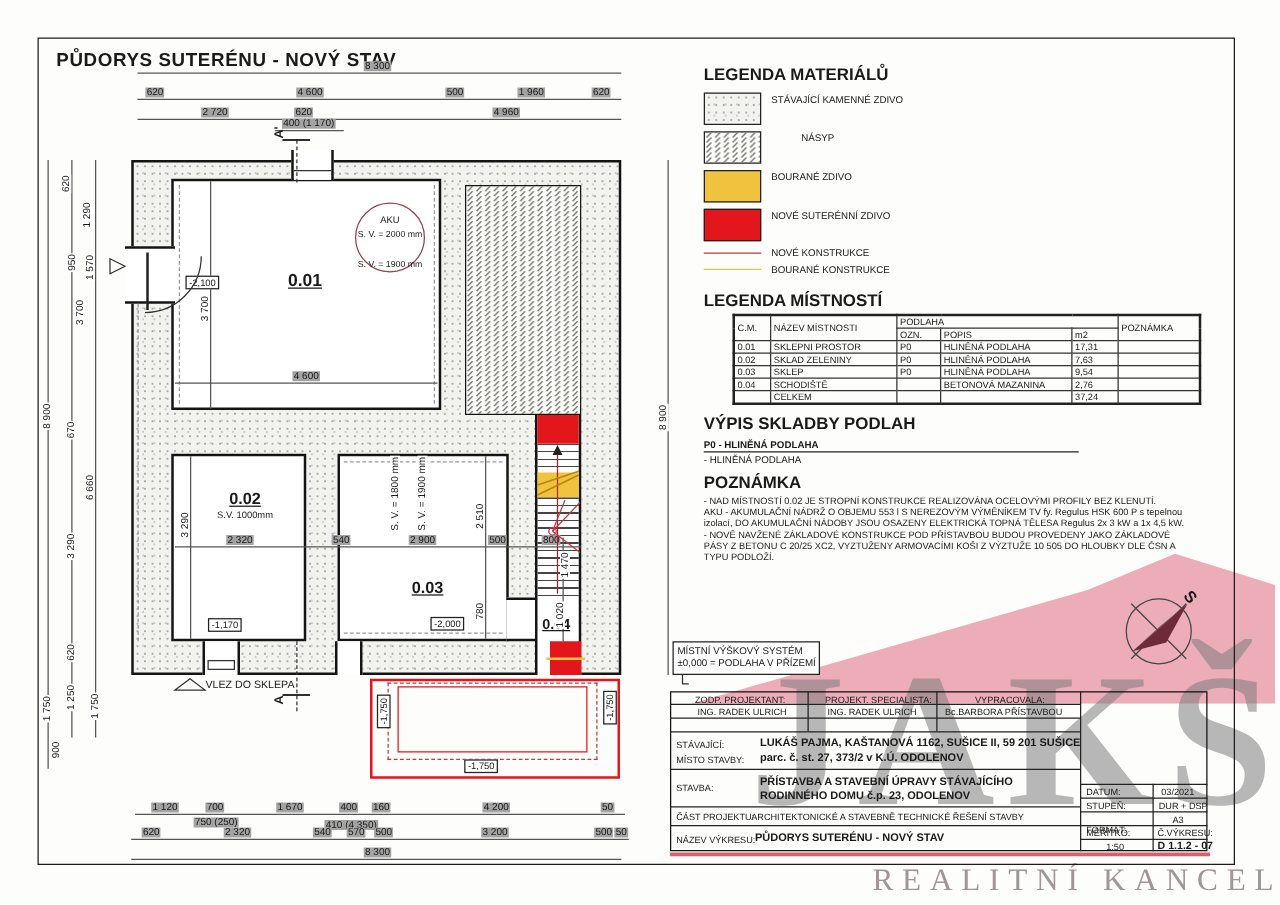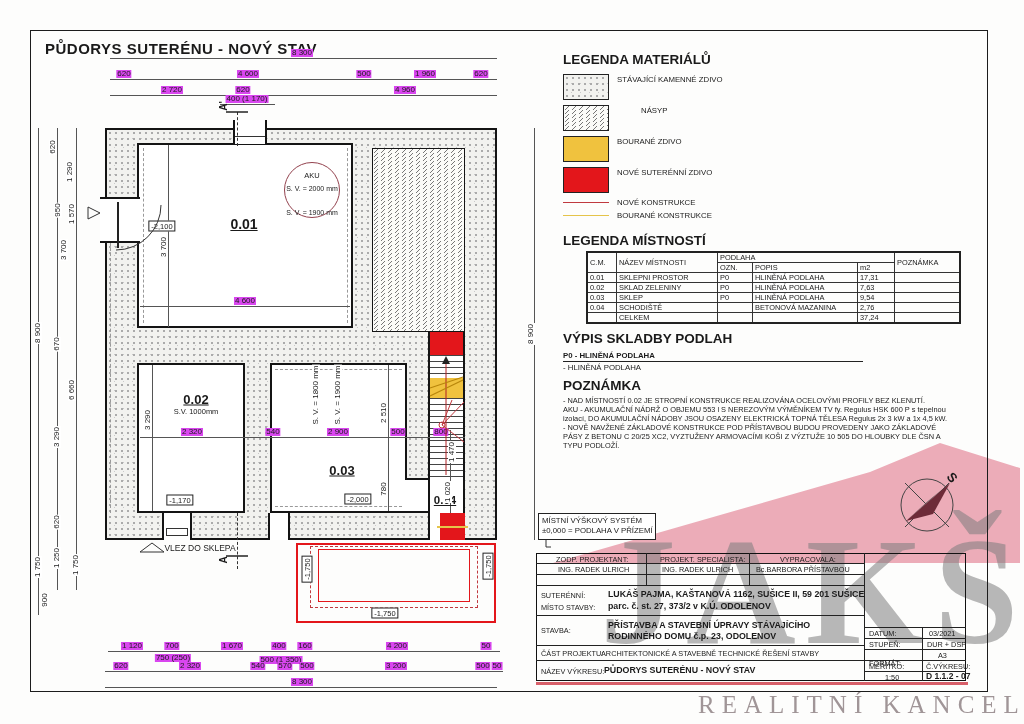--- a/index.html
+++ b/index.html
@@ -13,21 +13,21 @@
   .nasyp{background-color:#fbfbf8;
     background-image:linear-gradient(135deg,transparent 38%,#777 38%,#777 54%,transparent 54%);
     background-size:7px 4px;}
   .treads{background-image:repeating-linear-gradient(180deg,#444 0 1px,transparent 1px 6px);}
   
   .lh{position:absolute;height:0;border-top:1px solid #555;}
   .lv{position:absolute;width:0;border-left:1px solid #555;}
   .dashv{position:absolute;width:0;border-left:1px dashed #999;}
   .dashh{position:absolute;height:0;border-top:1px dashed #999;}
   
-  .dh{position:absolute;font-size:8px;background:#d946ef;padding:0 1px;white-space:nowrap;
+  .dh{position:absolute;font-size:8px;background:#a3a3a3;padding:0 1px;white-space:nowrap;
       transform:translate(-50%,-100%);line-height:1;}
   .dv{position:absolute;font-size:8px;background:#fff;padding:0 1px;white-space:nowrap;
       transform:translate(-50%,-50%) rotate(-90deg);line-height:1;}
   .ebox{position:absolute;font-size:7.5px;border:1px solid #222;background:#fff;padding:0 2px;
       white-space:nowrap;transform:translate(-50%,-50%);line-height:1.2;}
   .eboxv{position:absolute;font-size:7.5px;border:1px solid #222;background:#fff;padding:0 2px;
       white-space:nowrap;transform:translate(-50%,-50%) rotate(-90deg);line-height:1.2;}
   .roomno{position:absolute;font-weight:bold;text-decoration:underline;transform:translate(-50%,-50%);
       background:transparent;white-space:nowrap;}
   .small{font-size:7.5px;white-space:nowrap;position:absolute;transform:translate(-50%,-50%);line-height:1;}
@@ -180,21 +180,21 @@
   <div class="lh" style="left:105px;top:671px;width:398px;z-index:4;"></div>
   <div class="lh" style="left:105px;top:687px;width:392px;z-index:4;"></div>
   <div class="dh" style="left:132px;top:650px;z-index:5;">1 120</div>
   <div class="dh" style="left:172px;top:650px;z-index:5;">700</div>
   <div class="dh" style="left:232px;top:650px;z-index:5;">1 670</div>
   <div class="dh" style="left:279px;top:650px;z-index:5;">400</div>
   <div class="dh" style="left:305px;top:650px;z-index:5;">160</div>
   <div class="dh" style="left:397px;top:650px;z-index:5;">4 200</div>
   <div class="dh" style="left:486px;top:650px;z-index:5;">50</div>
   <div class="dh" style="left:173px;top:662px;z-index:5;">750 (250)</div>
-  <div class="dh" style="left:281px;top:664px;z-index:5;">500 (1 350)</div>
+  <div class="dh" style="left:281px;top:664px;z-index:5;">410 (4 350)</div>
   <div class="dh" style="left:121px;top:670px;z-index:5;">620</div>
   <div class="dh" style="left:190px;top:670px;z-index:5;">2 320</div>
   <div class="dh" style="left:258px;top:670px;z-index:5;">540</div>
   <div class="dh" style="left:285px;top:670px;z-index:5;">570</div>
   <div class="dh" style="left:307px;top:670px;z-index:5;">500</div>
   <div class="dh" style="left:396px;top:670px;z-index:5;">3 200</div>
   <div class="dh" style="left:483px;top:670px;z-index:5;">500</div>
   <div class="dh" style="left:497px;top:670px;z-index:5;">50</div>
   <div class="dh" style="left:302px;top:686px;z-index:5;">8 300</div>
 
@@ -315,21 +315,21 @@
   <div class="tbline" style="left:864px;top:649px;width:102px;height:1px;z-index:2;"></div>
   <div class="tbline" style="left:864px;top:660px;width:102px;height:1px;z-index:2;"></div>
   <div class="tbline" style="left:864px;top:671px;width:102px;height:1px;z-index:2;"></div>
 
   <div class="tb-lbl" style="left:556px;top:556px;z-index:3;">ZODP. PROJEKTANT:</div>
   <div class="tb-lbl" style="left:660px;top:556px;z-index:3;text-align:center;">PROJEKT. SPECIALISTA:</div>
   <div class="tb-lbl" style="left:780px;top:556px;z-index:3;">VYPRACOVALA:</div>
   <div class="tb-lbl" style="left:558px;top:566px;z-index:3;">ING. RADEK ULRICH</div>
   <div class="tb-lbl" style="left:662px;top:566px;z-index:3;">ING. RADEK ULRICH</div>
   <div class="tb-lbl" style="left:756px;top:566px;z-index:3;">Bc.BARBORA PŘÍSTAVBOU</div>
-  <div class="tb-lbl" style="left:541px;top:592px;z-index:3;">SUTERÉNNÍ:</div>
+  <div class="tb-lbl" style="left:541px;top:592px;z-index:3;">STÁVAJÍCÍ:</div>
   <div class="tb-val" style="left:608px;top:590px;z-index:3;">LUKÁŠ PAJMA, KAŠTANOVÁ 1162, SUŠICE II, 59 201 SUŠICE</div>
   <div class="tb-lbl" style="left:541px;top:604px;z-index:3;">MÍSTO STAVBY:</div>
   <div class="tb-val" style="left:608px;top:602px;z-index:3;">parc. č. st. 27, 373/2 v K.Ú. ODOLENOV</div>
   <div class="tb-lbl" style="left:541px;top:627px;z-index:3;">STAVBA:</div>
   <div class="tb-val" style="left:608px;top:621px;z-index:3;">PŘÍSTAVBA A STAVEBNÍ ÚPRAVY STÁVAJÍCÍHO</div>
   <div class="tb-val" style="left:608px;top:632px;z-index:3;">RODINNÉHO DOMU č.p. 23, ODOLENOV</div>
   <div class="tb-lbl" style="left:541px;top:650px;z-index:3;">ČÁST PROJEKTU:</div>
   <div class="tb-lbl" style="left:601px;top:650px;z-index:3;">ARCHITEKTONICKÉ A STAVEBNĚ TECHNICKÉ ŘEŠENÍ STAVBY</div>
   <div class="tb-lbl" style="left:541px;top:668px;z-index:3;">NÁZEV VÝKRESU:</div>
   <div class="tb-val" style="left:604px;top:666px;z-index:3;">PŮDORYS SUTERÉNU - NOVÝ STAV</div>

